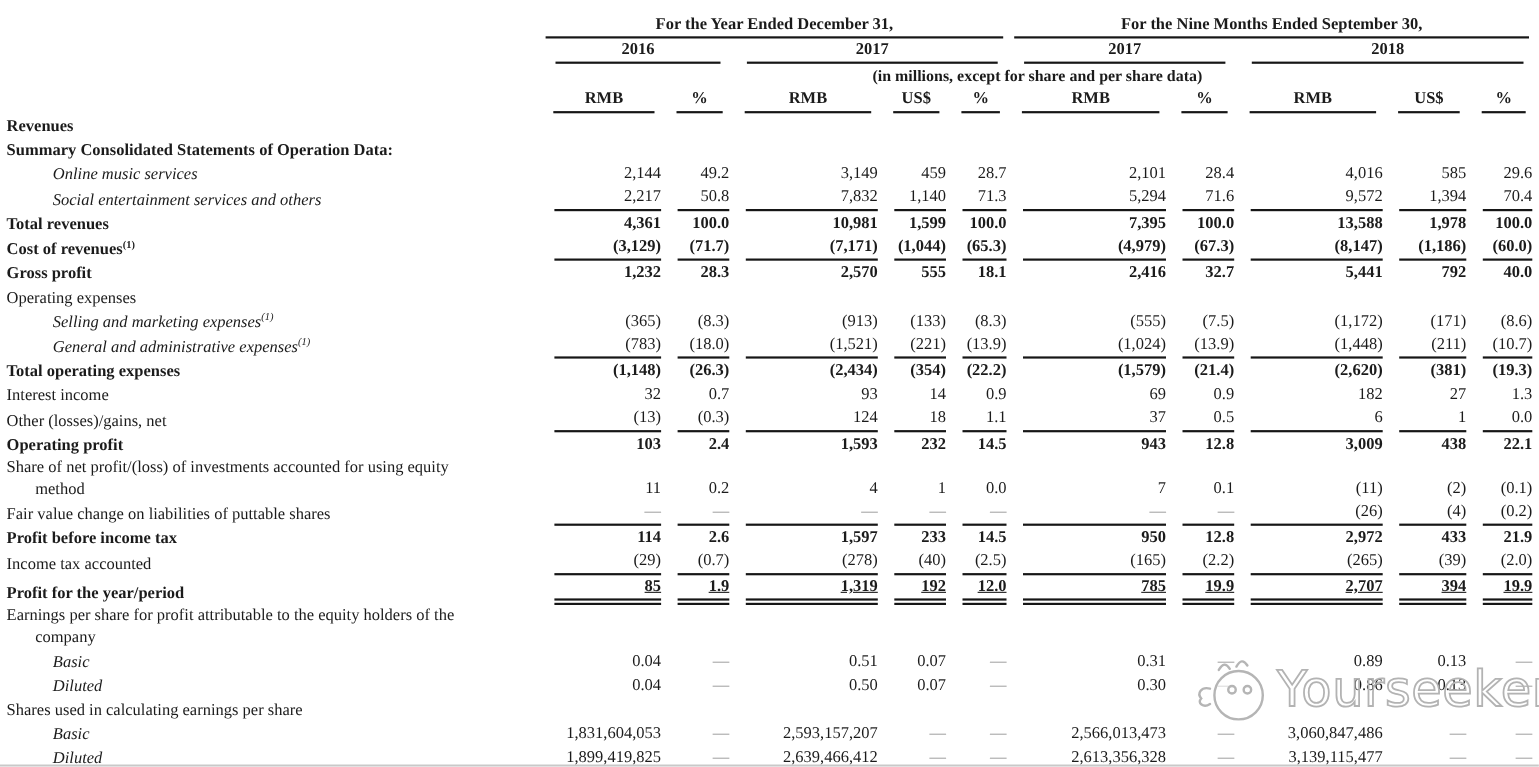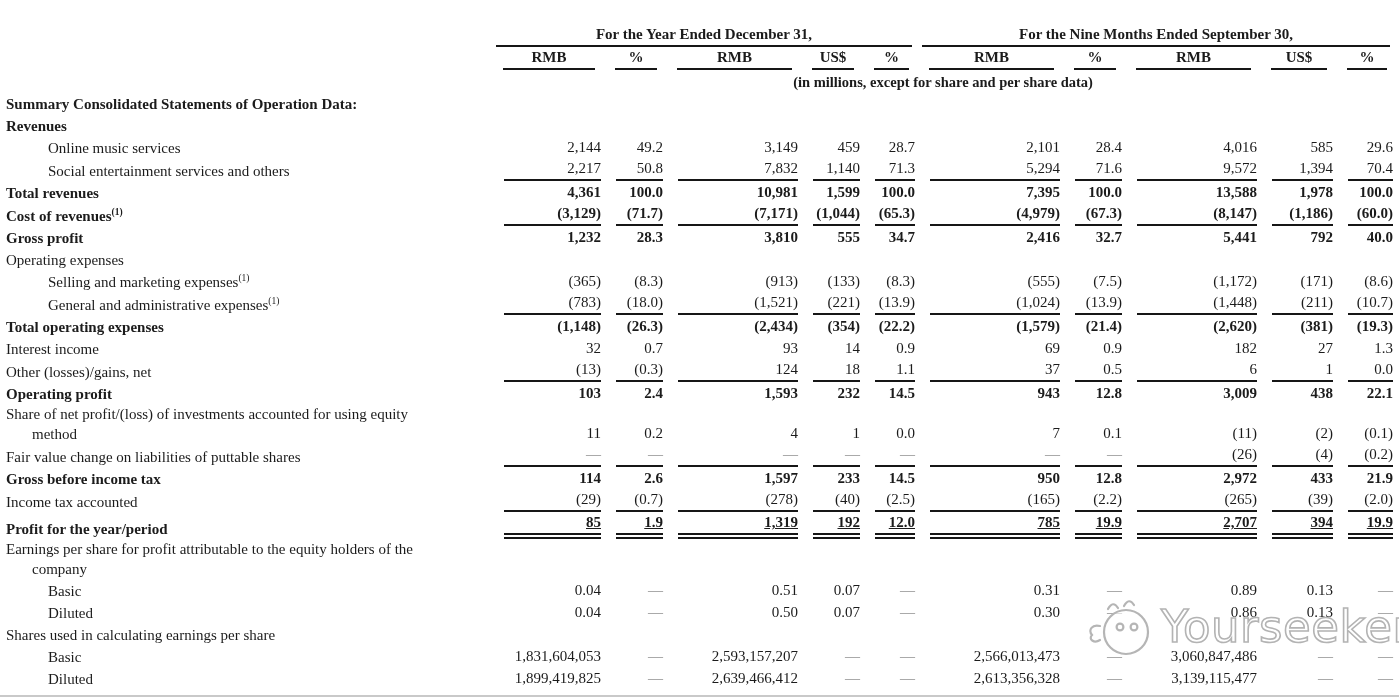--- a/index.html
+++ b/index.html
@@ -1,32 +1,32 @@
 <!DOCTYPE html>
 <html><head>
 <meta charset="utf-8">
 <style>
   html,body{margin:0;padding:0;}
   body{
     width:1399px;height:697px;background:#ffffff;
     font-family:"Liberation Serif", serif;color:#1b1b1b;overflow:hidden;
   }
-  .page{position:relative;width:1270px;height:697px;box-sizing:border-box;padding-top:24px;}
+  .page{position:relative;width:1270px;height:697px;box-sizing:border-box;padding-top:12px;}
   table{border-collapse:collapse;table-layout:fixed;width:1392px;margin-left:3px;}
   th,td{padding:0;font-size:15px;line-height:20px;height:22px;vertical-align:bottom;}
   thead th{font-weight:bold;}
   
   .gl{border-bottom:2px solid #161616;text-align:center;padding-bottom:1px;margin:0 5px;}
   .yl{border-bottom:2px solid #161616;text-align:center;padding-bottom:1px;margin:0 10px 0 14px;}
   .ul2{border-bottom:2px solid #161616;text-align:center;padding-bottom:1px;margin:0 8px 0 12px;}
   .note{text-align:center;font-size:14.5px;font-weight:bold;}
   
   td.lbl{white-space:nowrap;}
   .ind0{padding-left:3px;}
-  .ind2{padding-left:45px;}
+  .ind2{padding-left:45px;font-style:italic;}
   .l2{padding-left:26px;}
   .b{font-weight:bold;}
   td.num{text-align:right;padding-right:2px;}
   td.num .cw{margin-left:13px;padding-bottom:1px;}
   td.u1 .cw{border-bottom:2px solid #161616;font-family:Liberation Serif, serif;}
   td.u2 .cw{border-bottom:6px double #161616;text-decoration:underline;}
   .dash{color:#8f8f8f;}
   sup{font-size:9.5px;line-height:0;}
   
   .watermark{position:absolute;left:1086px;top:594px;display:flex;align-items:center;gap:3px;pointer-events:none;}
@@ -60,92 +60,107 @@
         <th></th>
         <th colspan="5">
           <div class="gl">For the Year Ended December 31,</div>
         </th>
         <th colspan="5">
           <div class="gl">For the Nine Months Ended September 30,</div>
         </th>
       </tr>
       <tr>
         <th></th>
-        <th>
-            <div class="ul2">RMB</div>
-          </th>
-        <th>
-            <div class="ul2">%</div>
-          </th>
-        <th>
-            <div class="ul2">RMB</div>
-          </th>
-        <th>
-            <div class="ul2">US$</div>
-          </th>
-        <th>
-            <div class="ul2">%</div>
-          </th>
-        <th>
-            <div class="ul2">RMB</div>
-          </th>
-        <th>
-            <div class="ul2">%</div>
-          </th>
-        <th>
-            <div class="ul2">RMB</div>
-          </th>
-        <th>
-            <div class="ul2">US$</div>
-          </th>
-        <th>
-            <div class="ul2">%</div>
+        <th colspan="2">
+            <div class="yl">2016</div>
+          </th>
+        <th colspan="3">
+            <div class="yl">2017</div>
+          </th>
+        <th colspan="2">
+            <div class="yl">2017</div>
+          </th>
+        <th colspan="3">
+            <div class="yl">2018</div>
           </th>
       </tr>
       <tr>
         <th></th>
         <th colspan="10" class="note">(in millions, except for share and per share data)</th>
       </tr>
+      <tr>
+        <th></th>
+        <th>
+            <div class="ul2">RMB</div>
+          </th>
+        <th>
+            <div class="ul2">%</div>
+          </th>
+        <th>
+            <div class="ul2">RMB</div>
+          </th>
+        <th>
+            <div class="ul2">US$</div>
+          </th>
+        <th>
+            <div class="ul2">%</div>
+          </th>
+        <th>
+            <div class="ul2">RMB</div>
+          </th>
+        <th>
+            <div class="ul2">%</div>
+          </th>
+        <th>
+            <div class="ul2">RMB</div>
+          </th>
+        <th>
+            <div class="ul2">US$</div>
+          </th>
+        <th>
+            <div class="ul2">%</div>
+          </th>
+      </tr>
     </thead>
     <tbody id="table-body">
         <tr>
+          <td class="lbl ind0 b"><span>Revenues</span></td>
+          <td class="num b">
+            <div class="cw"></div>
+          </td>
+          <td class="num b">
+            <div class="cw"></div>
+          </td>
+          <td class="num b">
+            <div class="cw"></div>
+          </td>
+          <td class="num b">
+            <div class="cw"></div>
+          </td>
+          <td class="num b">
+            <div class="cw"></div>
+          </td>
+          <td class="num b">
+            <div class="cw"></div>
+          </td>
+          <td class="num b">
+            <div class="cw"></div>
+          </td>
+          <td class="num b">
+            <div class="cw"></div>
+          </td>
+          <td class="num b">
+            <div class="cw"></div>
+          </td>
+          <td class="num b">
+            <div class="cw"></div>
+          </td>
+        </tr>
+        <tr>
           <td class="lbl ind0 b"><span>Summary Consolidated Statements of Operation Data:</span></td>
-          <td class="num b">
-            <div class="cw"></div>
-          </td>
-          <td class="num b">
-            <div class="cw"></div>
-          </td>
-          <td class="num b">
-            <div class="cw"></div>
-          </td>
-          <td class="num b">
-            <div class="cw"></div>
-          </td>
-          <td class="num b">
-            <div class="cw"></div>
-          </td>
-          <td class="num b">
-            <div class="cw"></div>
-          </td>
-          <td class="num b">
-            <div class="cw"></div>
-          </td>
-          <td class="num b">
-            <div class="cw"></div>
-          </td>
-          <td class="num b">
-            <div class="cw"></div>
-          </td>
-          <td class="num b">
-            <div class="cw"></div>
-          </td>
-        </tr>
-        <tr>
-          <td class="lbl ind0 b"><span>Revenues</span></td>
           <td class="num b">
             <div class="cw"></div>
           </td>
           <td class="num b">
             <div class="cw"></div>
           </td>
           <td class="num b">
             <div class="cw"></div>
           </td>
           <td class="num b">
@@ -304,27 +319,27 @@
         </tr>
         <tr>
           <td class="lbl ind0 b"><span>Gross profit</span></td>
           <td class="num b">
             <div class="cw">1,232</div>
           </td>
           <td class="num b">
             <div class="cw">28.3</div>
           </td>
           <td class="num b">
-            <div class="cw">3,810</div>
+            <div class="cw">2,570</div>
           </td>
           <td class="num b">
             <div class="cw">555</div>
           </td>
           <td class="num b">
-            <div class="cw">34.7</div>
+            <div class="cw">18.1</div>
           </td>
           <td class="num b">
             <div class="cw">2,416</div>
           </td>
           <td class="num b">
             <div class="cw">32.7</div>
           </td>
           <td class="num b">
             <div class="cw">5,441</div>
           </td>
@@ -626,21 +641,21 @@
             <div class="cw">(26)</div>
           </td>
           <td class="num u1">
             <div class="cw">(4)</div>
           </td>
           <td class="num u1">
             <div class="cw">(0.2)</div>
           </td>
         </tr>
         <tr>
-          <td class="lbl ind0 b"><span>Gross before income tax</span></td>
+          <td class="lbl ind0 b"><span>Profit before income tax</span></td>
           <td class="num b">
             <div class="cw">114</div>
           </td>
           <td class="num b">
             <div class="cw">2.6</div>
           </td>
           <td class="num b">
             <div class="cw">1,597</div>
           </td>
           <td class="num b">

